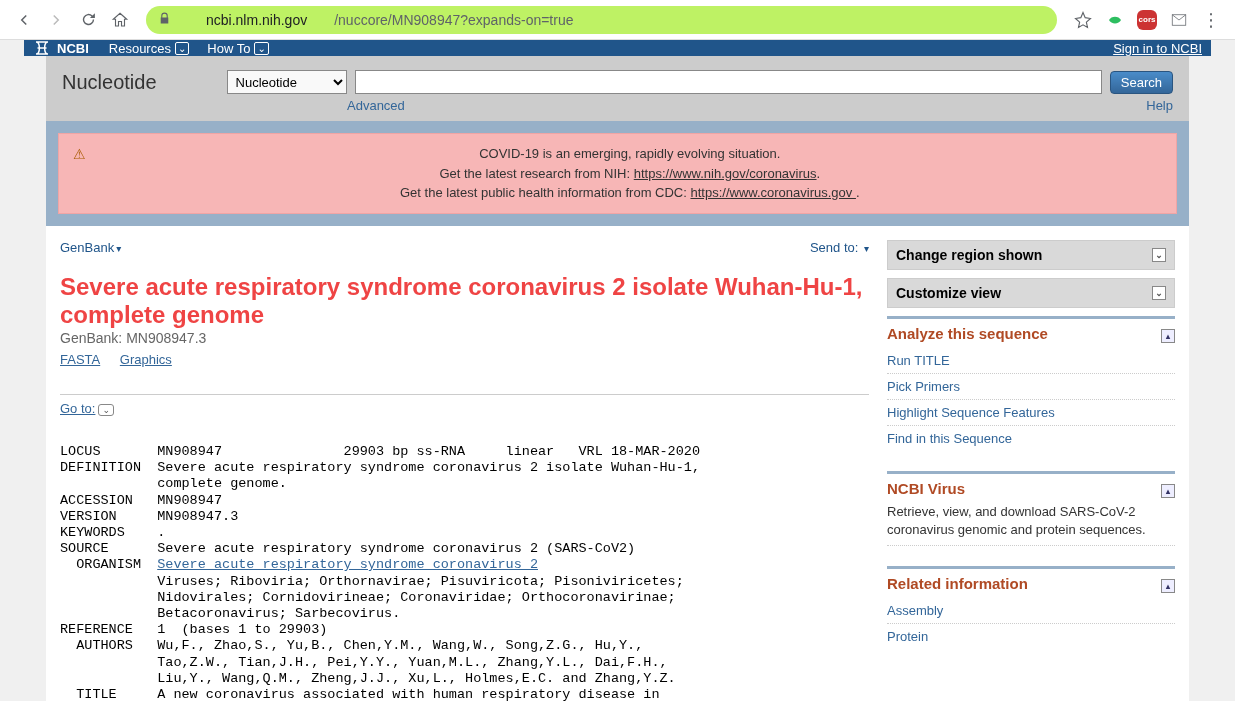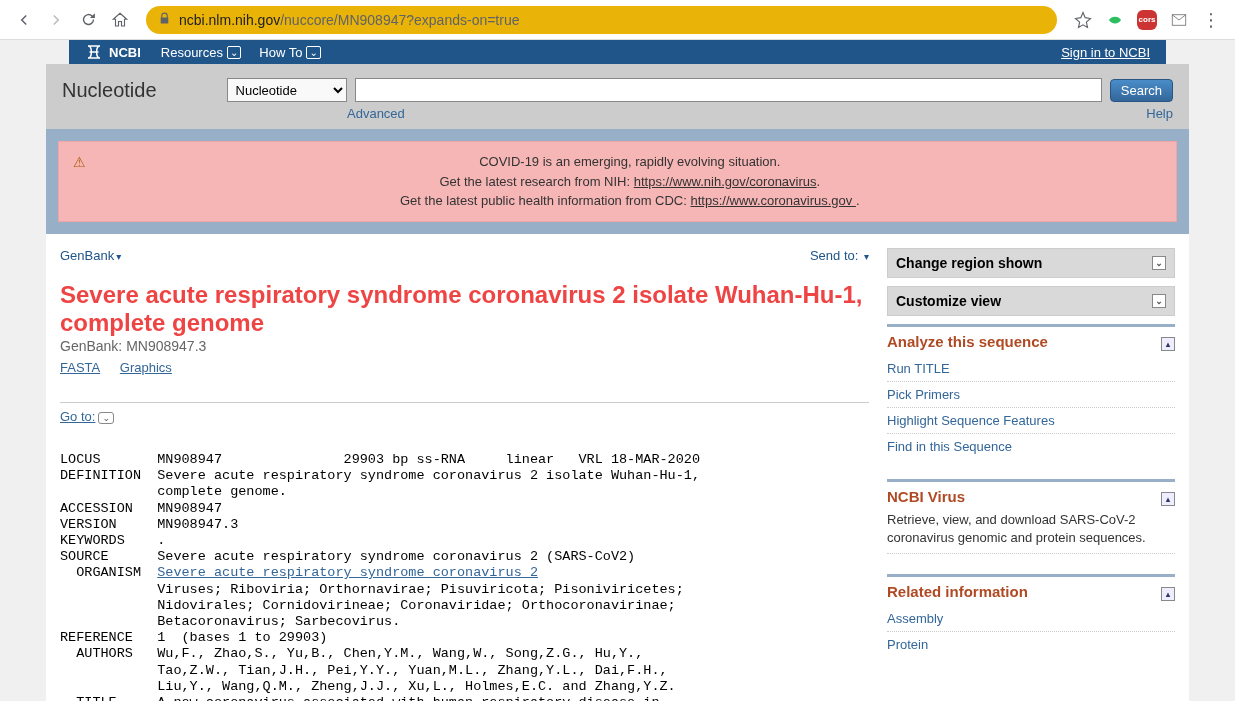--- a/index.html
+++ b/index.html
@@ -2,27 +2,27 @@
 <html><head>
   <meta charset="utf-8">
   <style>
     * { box-sizing: border-box; margin: 0; padding: 0; }
     body { font-family: Arial, Helvetica, sans-serif; font-size: 13px; background: #f0f0f0; }
     
     
     .browser-bar { background: #fff; height: 40px; display: flex; align-items: center; padding: 0 8px; border-bottom: 1px solid #ddd; }
     .nav-btn { width: 28px; height: 28px; display: flex; align-items: center; justify-content: center; cursor: pointer; color: #5f6368; margin: 0 2px; }
     .nav-btn.disabled { color: #bbb; }
-    .url-bar { flex: 1; height: 28px; margin: 0 10px; border-radius: 14px; background: #eab308; display: flex; align-items: center; padding: 0 12px; color: #5f6368; font-size: 14px; }
+    .url-bar { flex: 1; height: 28px; margin: 0 10px; border-radius: 14px; background: #bef264; display: flex; align-items: center; padding: 0 12px; color: #5f6368; font-size: 14px; gap: 27px; }
     .url-bar .lock { margin-right: 8px; }
     .url-host { color: #202124; }
     .ext-icon { width: 20px; height: 20px; margin: 0 6px; display: flex; align-items: center; justify-content: center; }
     
     
-    .ncbi-header { background: #20558a; color: #fff; height: 24px; display: flex; align-items: center; padding: 0 16px; font-size: 13px; margin: 0 69px; }
+    .ncbi-header { background: #20558a; color: #fff; height: 16px; display: flex; align-items: center; padding: 0 9px; font-size: 13px; margin: 0 24px; }
     .ncbi-logo { display: flex; align-items: center; font-weight: bold; margin-right: 20px; }
     .ncbi-logo svg { margin-right: 6px; }
     .ncbi-menu { display: flex; flex: 1; }
     .ncbi-menu-item { margin-right: 18px; cursor: pointer; display: flex; align-items: center; }
     .ncbi-menu-item .caret { margin-left: 4px; font-size: 10px; border: 1px solid #fff; border-radius: 2px; padding: 0 2px; }
     .signin { text-decoration: underline; cursor: pointer; }
     
     
     .search-area { background: #ccc; padding: 14px 16px 8px 16px; margin: 0 46px; }
     .search-row { display: flex; align-items: center; }

